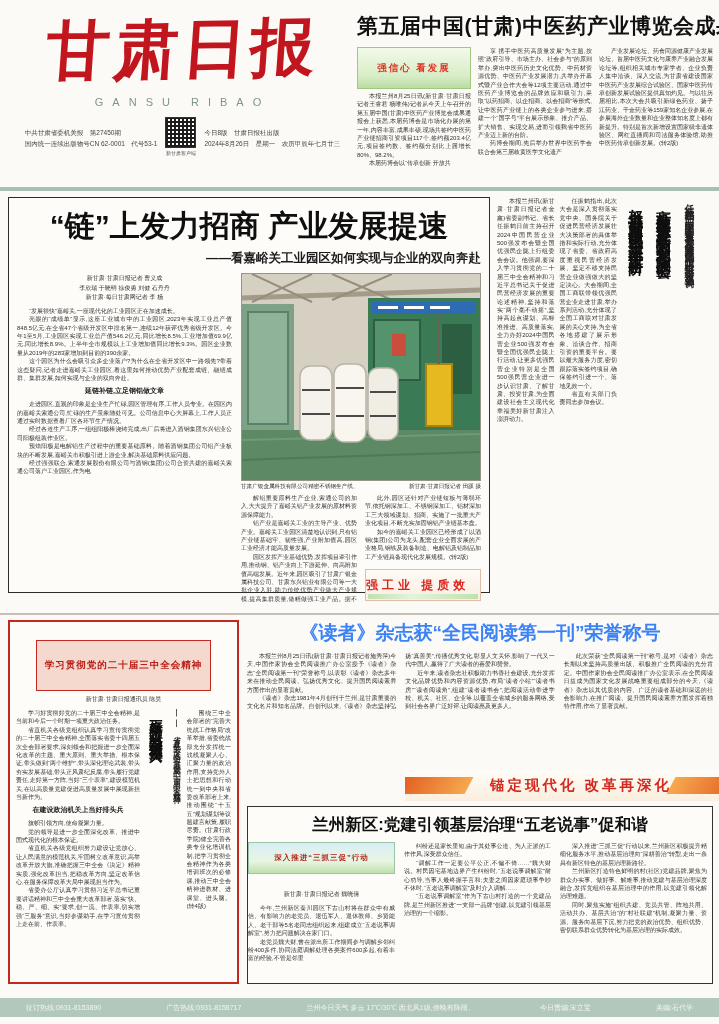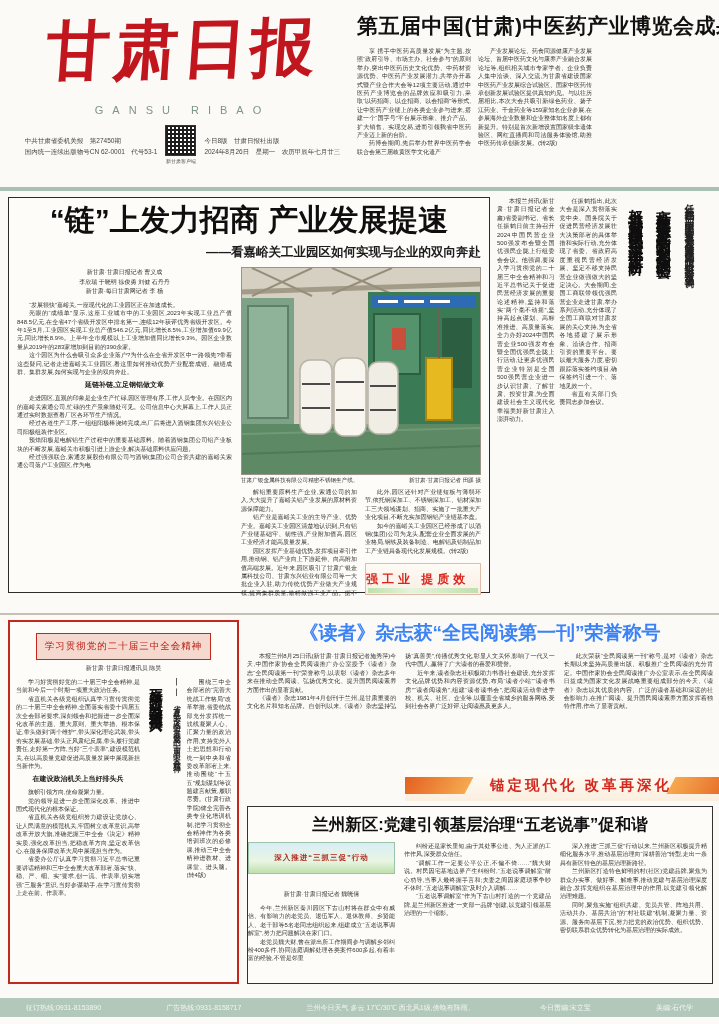--- a/index.html
+++ b/index.html
@@ -2,21 +2,21 @@
 <html><head>
 <meta charset="utf-8">
 <style>
   html,body{margin:0;padding:0;background:#e8e6e1;}
   .page{position:relative;width:719px;height:1024px;background:#fbfaf6;overflow:hidden;
         font-family:"Liberation Sans",sans-serif;color:#2a2a2a;}
   
   .masthead{position:absolute;left:10px;top:6px;width:345px;height:178px;text-align:center;}
   .mast-title{font-family:"DejaVu Serif",serif;font-size:64px;font-weight:bold;color:#c2161f;
               letter-spacing:4px;line-height:1.35;transform:skewX(-5deg) rotate(-1deg);white-space:nowrap;}
-  .mast-pinyin{font-size:11px;letter-spacing:9px;color:#7f948c;margin-top:12px;}
+  .mast-pinyin{font-size:11px;letter-spacing:9px;color:#7f948c;margin-top:4px;}
   .mast-info{display:flex;align-items:center;justify-content:center;gap:8px;margin-top:9px;
              font-size:6.5px;color:#444;line-height:1.7;}
   .mi-left,.mi-right{text-align:left;white-space:nowrap;}
   .qr-wrap{text-align:center;}
   .qr{width:29px;height:29px;border:1px solid #333;margin:0 auto;
       background:repeating-linear-gradient(0deg,#1d1d1d 0 2px,transparent 2px 4px),
                  repeating-linear-gradient(90deg,#1d1d1d 0 2px,#fff 2px 4px);}
   .qr-label{font-size:5px;color:#555;margin-top:1px;}
   
   .expo{position:absolute;left:357px;top:12px;width:356px;height:170px;}
@@ -27,21 +27,21 @@
       background:linear-gradient(180deg,#f2faea 0%,#d8edc6 70%,#b9dda4 100%);
       display:flex;align-items:center;justify-content:center;}
   .green-banner span{color:#e03024;font-weight:900;font-size:9.5px;letter-spacing:2px;}
   
   .paras{font-size:6px;line-height:1.4;text-align:justify;color:#333;}
   .para{margin:0;text-indent:2em;}
   .rule-thick{position:absolute;left:0;top:187px;width:719px;height:4px;background:#a9c0b2;}
   .rule-thin{position:absolute;left:0;top:613px;width:719px;height:2px;background:#c6c0b7;}
   
   .chain-box{position:absolute;left:8px;top:197px;width:482px;height:396px;border:1px solid #2c2c2c;
-             box-sizing:border-box;padding:0 8px;background:#fdfcf9;}
+             box-sizing:border-box;padding:6px 8px;background:#fdfcf9;}
   .chain-box h2{margin:2px 0 2px;font-size:30px;font-weight:900;text-align:center;color:#0f0f0f;white-space:nowrap;}
   .chain-box h3{margin:3px 0 6px;font-size:12.5px;font-weight:bold;text-align:right;color:#1c1c1c;}
   .chain-cols{display:flex;gap:9px;height:330px;overflow:hidden;}
   .chain-left{width:224px;overflow:hidden;}
   .byline{font-size:6px;line-height:1.6;text-align:center;color:#333;margin:1px 0 4px;}
   .subhead{font-size:7px;font-weight:bold;text-align:center;margin:4px 0;color:#222;}
   .chain-right{width:240px;display:flex;flex-direction:column;}
   .photo{height:206px;position:relative;border:1px solid #9a9488;overflow:hidden;}
   .photo svg{display:block;}
   .caption{display:flex;justify-content:space-between;font-size:5.6px;color:#333;margin:2px 0 3px;}
@@ -56,22 +56,22 @@
       background:linear-gradient(90deg,#bfe0ae,#e6f3dc 40%,#bfe0ae);}
   
   .renzhenhe{position:absolute;left:497px;top:197px;width:216px;height:412px;display:flex;gap:5px;}
   .rz-body{width:120px;column-count:2;column-gap:5px;height:100%;overflow:hidden;}
   .rz-head{writing-mode:vertical-rl;height:100%;font-size:15px;font-weight:900;color:#0f0f0f;
            letter-spacing:2.5px;line-height:1.85;}
   .rz-kicker{writing-mode:vertical-rl;height:100%;font-size:9.5px;font-weight:bold;color:#222;letter-spacing:2px;}
   
   .study-box{position:absolute;left:8px;top:620px;width:231px;height:364px;border:2px solid #c3281f;
              box-sizing:border-box;padding:5px 6px;background:#fdfcf9;}
-  .st-kicker{width:fit-content;margin:6px auto 4px;padding:6px 8px;border:1px solid #c3281f;
-             background:#f6d9ce;color:#b81c14;font-weight:400;font-size:9.5px;letter-spacing:1px;}
+  .st-kicker{width:fit-content;margin:13px auto 4px;padding:18px 8px;border:1px solid #c3281f;
+             background:#f6d9ce;color:#b81c14;font-weight:700;font-size:9.5px;letter-spacing:1px;}
   .byline2{text-align:center;font-size:6px;color:#333;margin:3px 0 5px;}
   .study-cols{display:flex;gap:5px;height:294px;overflow:hidden;}
   .st-left{width:124px;overflow:hidden;}
   .st-head{writing-mode:vertical-rl;font-size:13.5px;font-weight:900;letter-spacing:1.5px;
            line-height:1.6;color:#0f0f0f;}
   .st-sub{writing-mode:vertical-rl;font-size:7.5px;font-weight:bold;letter-spacing:3px;color:#222;}
   .st-right{flex:1;overflow:hidden;}
   
   .reader{position:absolute;left:247px;top:618px;width:466px;height:150px;}
   .reader h2{margin:2px 0 6px;font-size:19px;font-weight:900;text-align:center;color:#3b82f6;white-space:nowrap;}
@@ -119,20 +119,29 @@
       <div class="mi-right">
         <div>今日8版　甘肃日报社出版</div>
         <div>2024年8月26日　星期一　农历甲辰年七月廿三</div>
       </div>
     </div>
   </div>
 
   <article class="expo">
     <h1>第五届中国(甘肃)中医药产业博览会成果丰硕</h1>
     <div class="expo-body">
+      <div class="expo-col">
+        <div class="green-banner">
+          <span>强信心 看发展</span>
+        </div>
+        <div class="paras">
+            <p class="para">本报兰州8月25日讯(新甘肃·甘肃日报记者王睿君 杨唯伟)记者从今天上午召开的第五届中国(甘肃)中医药产业博览会成果通报会上获悉,本届药博会是市场化办展的第一年,内容丰富,成果丰硕,现场共签约中医药产业链招商引资项目117个,签约额203.4亿元,项目签约数、签约额分别比上届增长80%、98.2%。</p>
+            <p class="para">本届药博会以“传承创新 开放共</p>
+          </div>
+      </div>
       <div class="expo-col paras">
           <p class="para">享 携手中医药高质量发展”为主题,按照“政府引导、市场主办、社会参与”的原则举办,突出中医药历史文化优势、中药材资源优势、中医药产业发展潜力,共举办开幕式暨产业合作大会等12项主要活动,通过中医药产业博览会的品牌效应和吸引力,采取“以药招商、以企招商、以会招商”等形式,让中医药产业链上的各类企业参与进来,搭建一个“国字号”平台展示形象、推介产品、扩大销售、实现交易,进而引领我省中医药产业迈上新的台阶。</p>
           <p class="para">药博会期间,先后举办世界中医药学会联合会第三届岐黄医学文化遗产</p>
         </div>
       <div class="expo-col paras">
           <p class="para">产业发展论坛、药食同源健康产业发展论坛、首届中医药文化与康养产业融合发展论坛等,组织相关城市专家学者、企业负责人集中洽谈、深入交流,为甘肃省建设国家中医药产业发展综合试验区、国家中医药传承创新发展试验区提供真知灼见。与以往历届相比,本次大会共吸引新绿色药业、扬子江药业、千金药业等159家知名企业参展,在参展海外企业数量和企业整体知名度上都有新提升。特别是首次新增设置国家级非遗体验区、网红直播间和司法服务体验馆,助推中医药传承创新发展。(转2版)</p>
         </div>
     </div>
   </article>
 

